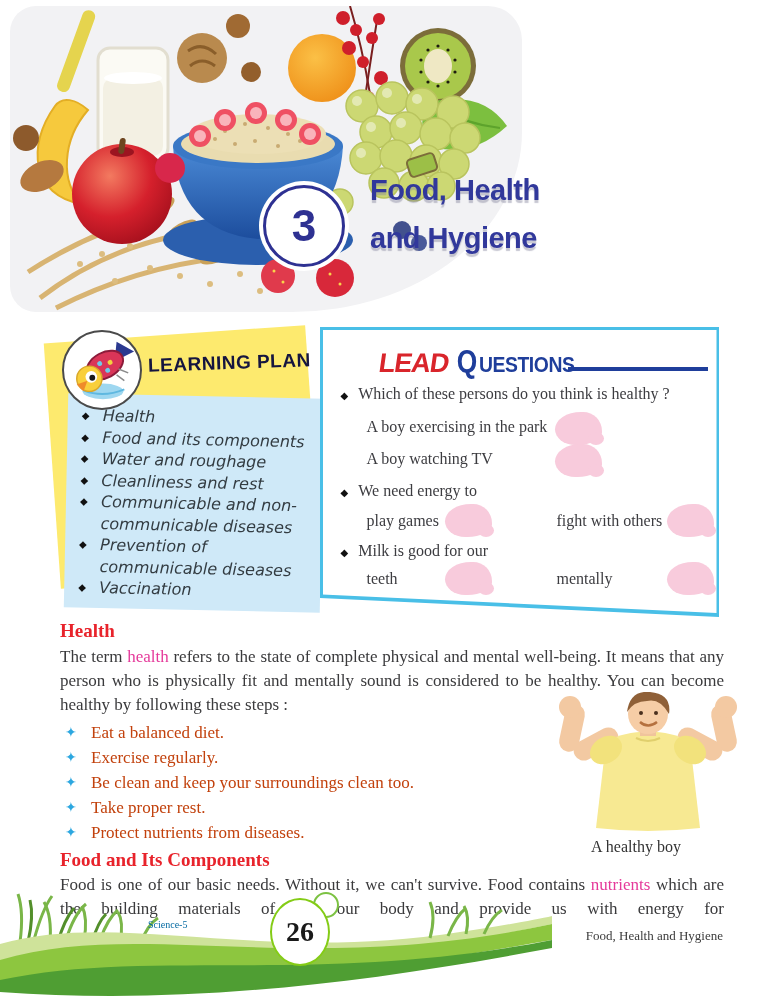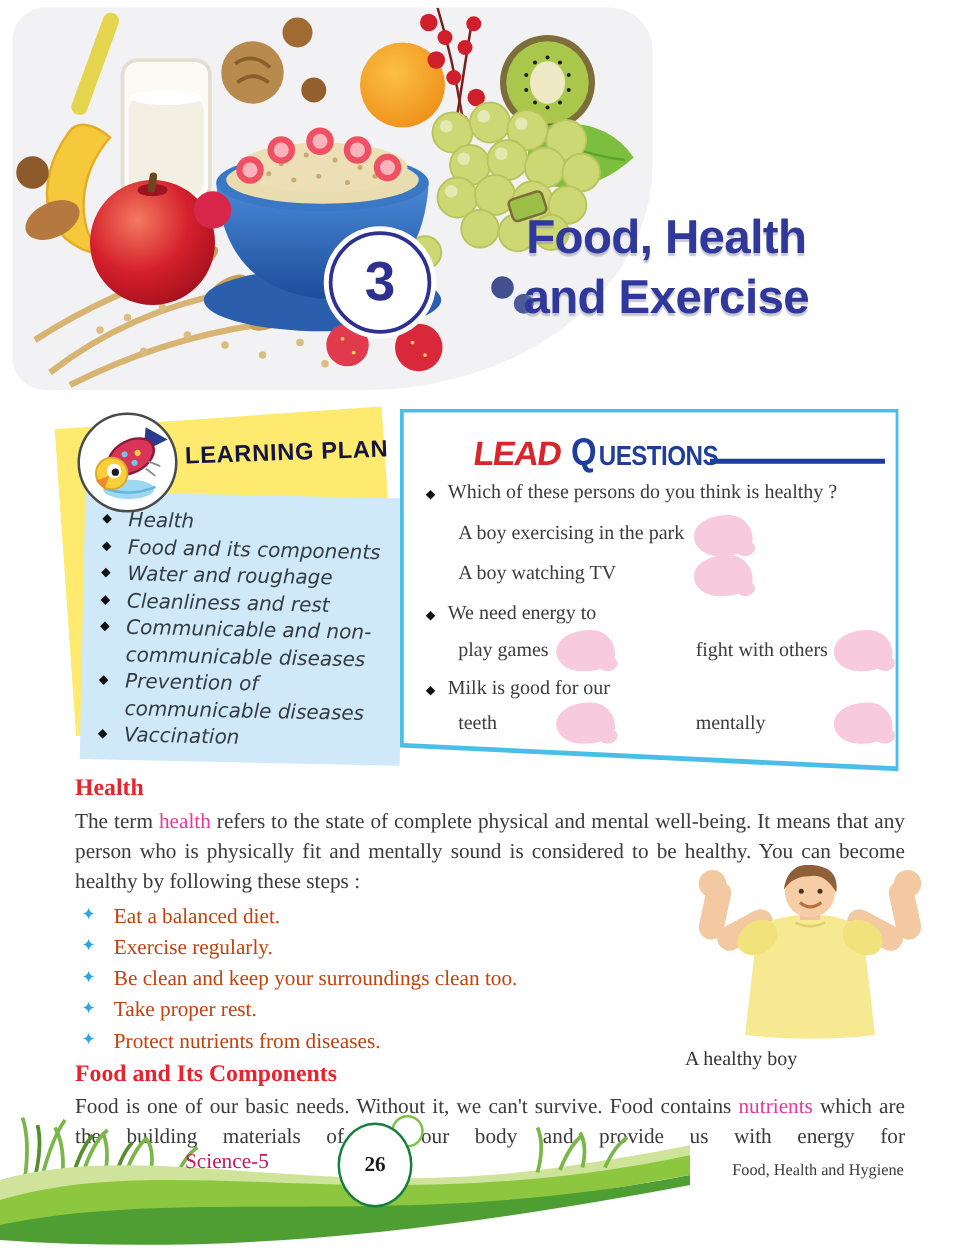--- a/index.html
+++ b/index.html
@@ -6,22 +6,22 @@
   body{width:783px;height:1000px;background:#fff;font-family:"Liberation Serif",serif;position:relative;overflow:hidden;}
   .page{position:absolute;inset:0;}
 
   
   .food-photo{position:absolute;left:10px;top:6px;width:512px;height:306px;background:#f2f2f4;
     border-radius:26px 34px 230px 26px / 26px 34px 180px 26px;overflow:hidden;}
   .chapter-badge{position:absolute;left:263px;top:185px;width:76px;height:76px;background:#fff;
     border:3.5px solid #2e3192;border-radius:50%;display:flex;align-items:center;justify-content:center;
     font-family:"Liberation Sans",sans-serif;font-weight:bold;font-size:44px;color:#2e3192;z-index:4;
     box-shadow:0 0 0 4px #fff;}
-  .chapter-title{position:absolute;left:370px;top:166px;width:326px;text-align:center;z-index:3;
-    font-family:"Liberation Sans",sans-serif;font-weight:bold;font-size:38px;line-height:48px;
+  .chapter-title{position:absolute;left:370px;top:166px;width:326px;z-index:3;
+    font-family:"Liberation Sans",sans-serif;font-weight:bold;font-size:29px;line-height:48px;
     color:#31389b;letter-spacing:-0.5px;text-shadow:0 3px 1px rgba(130,130,155,.45);}
 
   
   .lp-yellow{position:absolute;left:52px;top:334px;width:262px;height:246px;background:#fdea6e;
     transform:rotate(-4deg);z-index:1;}
   .lp-circle{position:absolute;left:62px;top:330px;width:76px;height:76px;border-radius:50%;
     background:#fff;border:2px solid #4a4a4a;z-index:3;display:flex;align-items:center;justify-content:center;}
   .lp-heading{position:absolute;left:148px;top:352px;z-index:3;font-family:"Liberation Sans",sans-serif;
     font-weight:bold;font-size:19px;letter-spacing:.5px;color:#15153f;transform:rotate(-2deg);}
   .lp-box{position:absolute;left:66px;top:396px;width:256px;height:214px;background:#cfe9f8;
@@ -57,28 +57,28 @@
   .kw{color:#e5399a;}
   .steps{list-style:none;margin:3px 0 4px 0;padding:0;}
   .steps li{position:relative;padding-left:31px;font-size:17px;line-height:25px;color:#c2410c;}
   .star-b{position:absolute;left:5px;top:0;font-size:14px;line-height:25px;color:#2ca7e0;}
   .star-b::before{content:"✦";}
   .food-heading{margin:4px 0 2px 0;}
 
   
   .boy-fig{position:absolute;left:548px;top:692px;width:200px;z-index:3;background:#fff;}
   .boy-art{width:200px;height:142px;}
-  .boy-caption{width:176px;font-size:16px;color:#333;margin-top:0;}
+  .boy-caption{width:176px;text-align:center;font-size:16px;color:#333;margin-top:0;}
 
   
   .grass{position:absolute;left:0;top:882px;width:560px;height:118px;z-index:1;}
-  .footer-book{position:absolute;left:148px;top:919px;font-size:17px;color:#be185d;z-index:3;}
+  .footer-book{position:absolute;left:148px;top:919px;font-size:10px;color:#0369a1;z-index:3;}
   .page-circle{position:absolute;left:270px;top:898px;width:56px;height:64px;background:#fff;
-    border:2px solid #15803d;border-radius:50%;display:flex;align-items:center;justify-content:center;
-    font-weight:bold;font-size:17px;color:#1a1a1a;z-index:3;}
+    border:2px solid #84cc16;border-radius:50%;display:flex;align-items:center;justify-content:center;
+    font-weight:bold;font-size:28px;color:#1a1a1a;z-index:3;}
   .page-circle-small{position:absolute;left:313px;top:892px;width:22px;height:22px;background:#fff;
     border:2px solid #7cc242;border-radius:50%;z-index:2;}
   .footer-chapter{position:absolute;right:60px;top:928px;font-size:13px;color:#3b3b3b;z-index:3;}
 </style>
 </head>
 <body>
 
 <div class="page">
 
   <div class="food-photo">
@@ -249,21 +249,21 @@
         <circle cx="409" cy="237" r="8" fill="#4a5a9a"></circle>
       <rect x="398" y="150" width="28" height="18" rx="4" fill="#9cbf47" stroke="#7c6d3a" stroke-width="2" transform="rotate(-18 412 159)"></rect>
     </svg>
   </div>
 
   <div class="chapter-badge">
     <span>3</span>
   </div>
   <div class="chapter-title">
     <div>Food, Health</div>
-    <div>and Exercise</div>
+    <div>and Hygiene</div>
   </div>
 
   <div class="lp-yellow"></div>
   <div class="lp-circle">
     <svg viewBox="0 0 70 70" width="68" height="68">
       <ellipse cx="36" cy="57" rx="21" ry="8" fill="#9ed7f0"></ellipse>
       <path d="M16 56 Q36 64 58 55" stroke="#5fb8e0" stroke-width="2" fill="none"></path>
       <polygon points="50,6 68,16 48,26" fill="#2b3990"></polygon>
       <g transform="rotate(-28 38 30)">
         <ellipse cx="38" cy="30" rx="20" ry="13" fill="#d93558" stroke="#8c1b3a" stroke-width="2"></ellipse>

